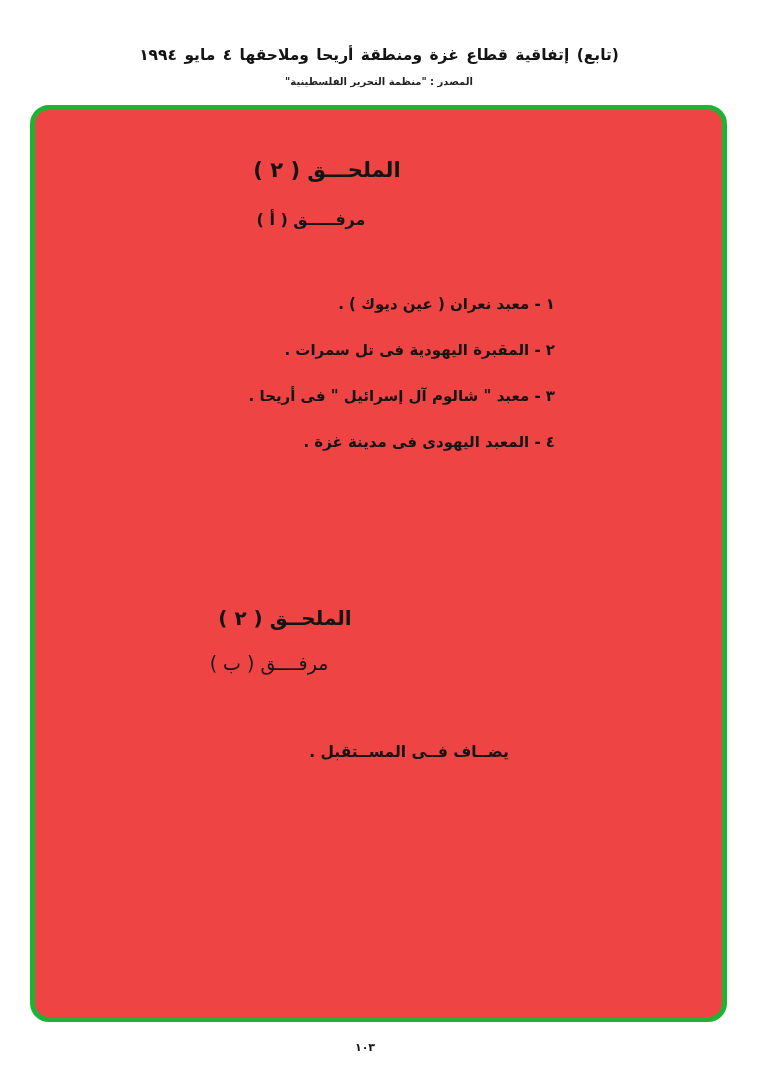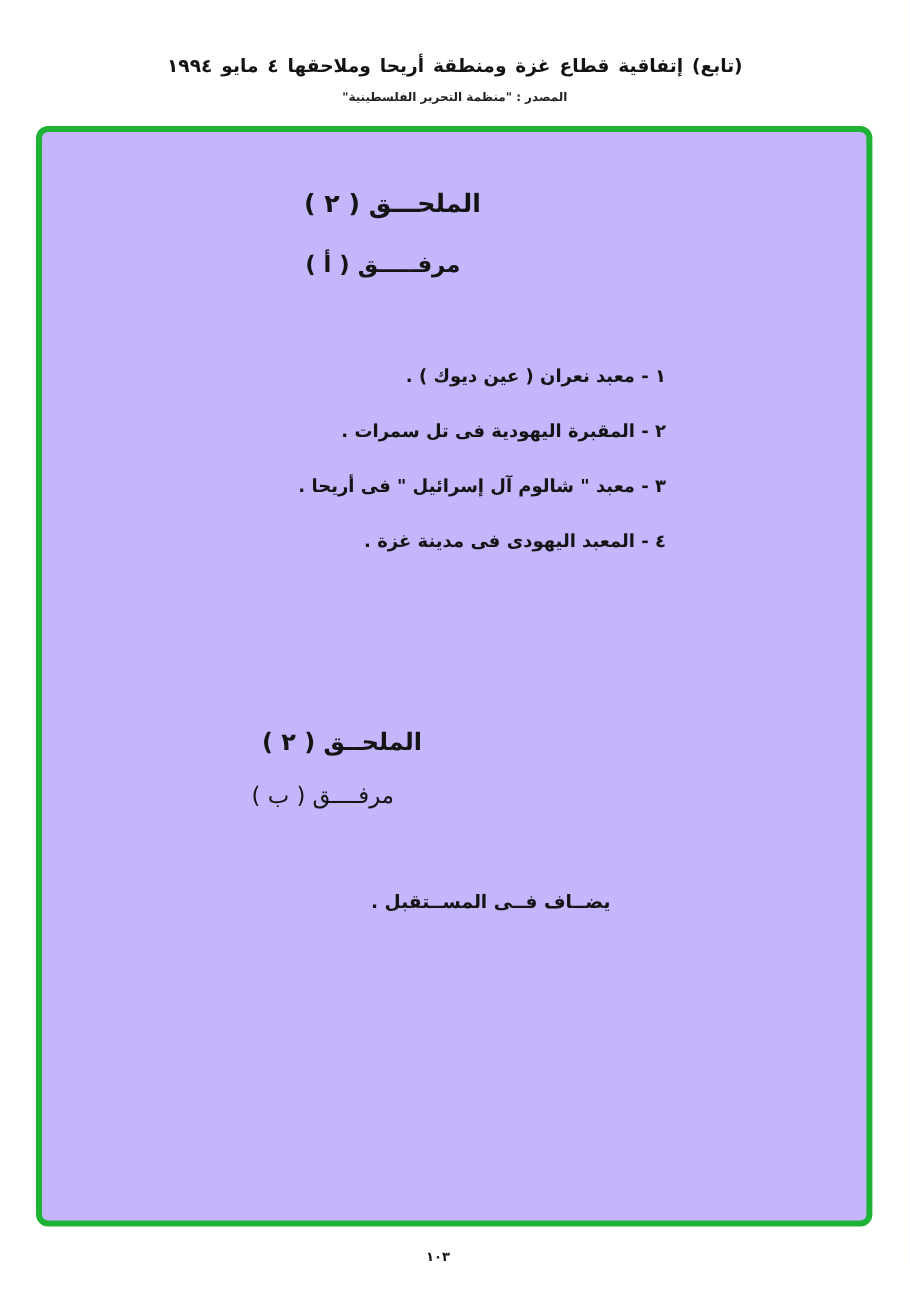--- a/index.html
+++ b/index.html
@@ -45,49 +45,49 @@
   }
   
   .frame {
     position: absolute;
     left: 30px;
     top: 105px;
     width: 697px;
     height: 917px;
     box-sizing: border-box;
     border: 5px solid #1eb334;
-    border-radius: 10px;
-    background: #c4b5fd;
+    border-radius: 19px;
+    background: #ef4444;
   }
   
   .annex-a-title {
     position: absolute;
     top: 48px;
     left: 292px;
     transform: translateX(-50%);
     direction: rtl;
     font-size: 21px;
     font-weight: bold;
     white-space: nowrap;
     color: #141414;
   }
   .annex-a-subtitle {
     position: absolute;
     top: 100px;
-    left: 284px;
+    left: 276px;
     transform: translateX(-50%);
     direction: rtl;
-    font-size: 19px;
+    font-size: 16px;
     font-weight: bold;
     white-space: nowrap;
     color: #141414;
   }
   .annex-a-list {
     position: absolute;
-    top: 195px;
+    top: 186px;
     right: 167px;
     direction: rtl;
     text-align: right;
   }
   .list-item {
     direction: rtl;
     font-size: 15px;
     font-weight: bold;
     white-space: nowrap;
     color: #141414;

